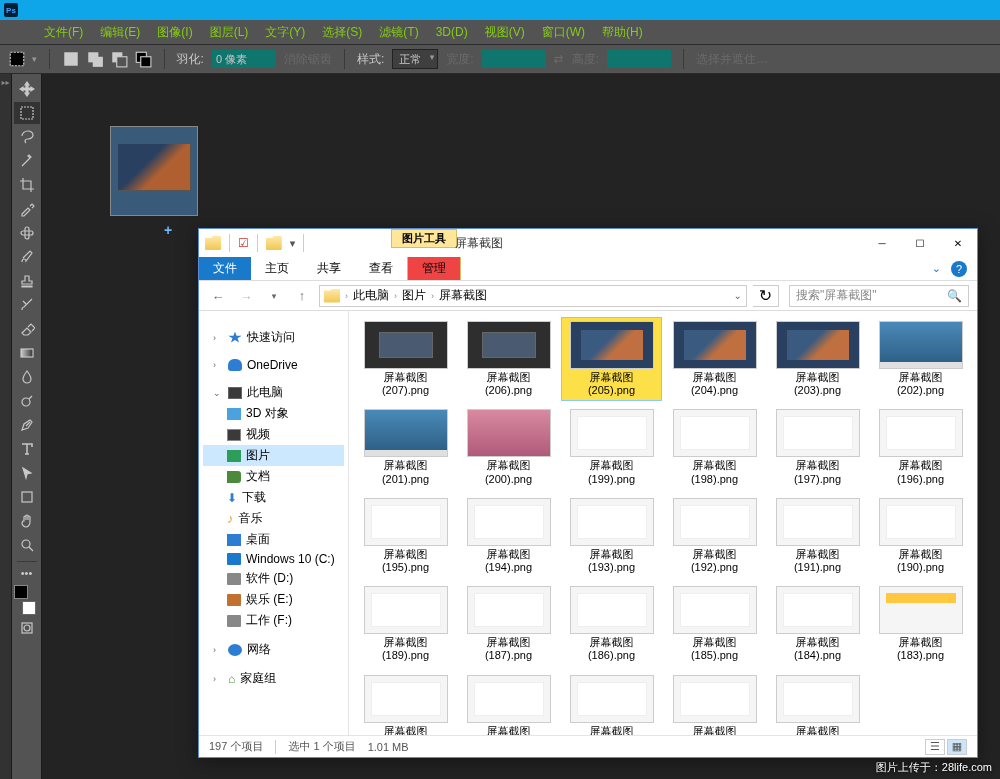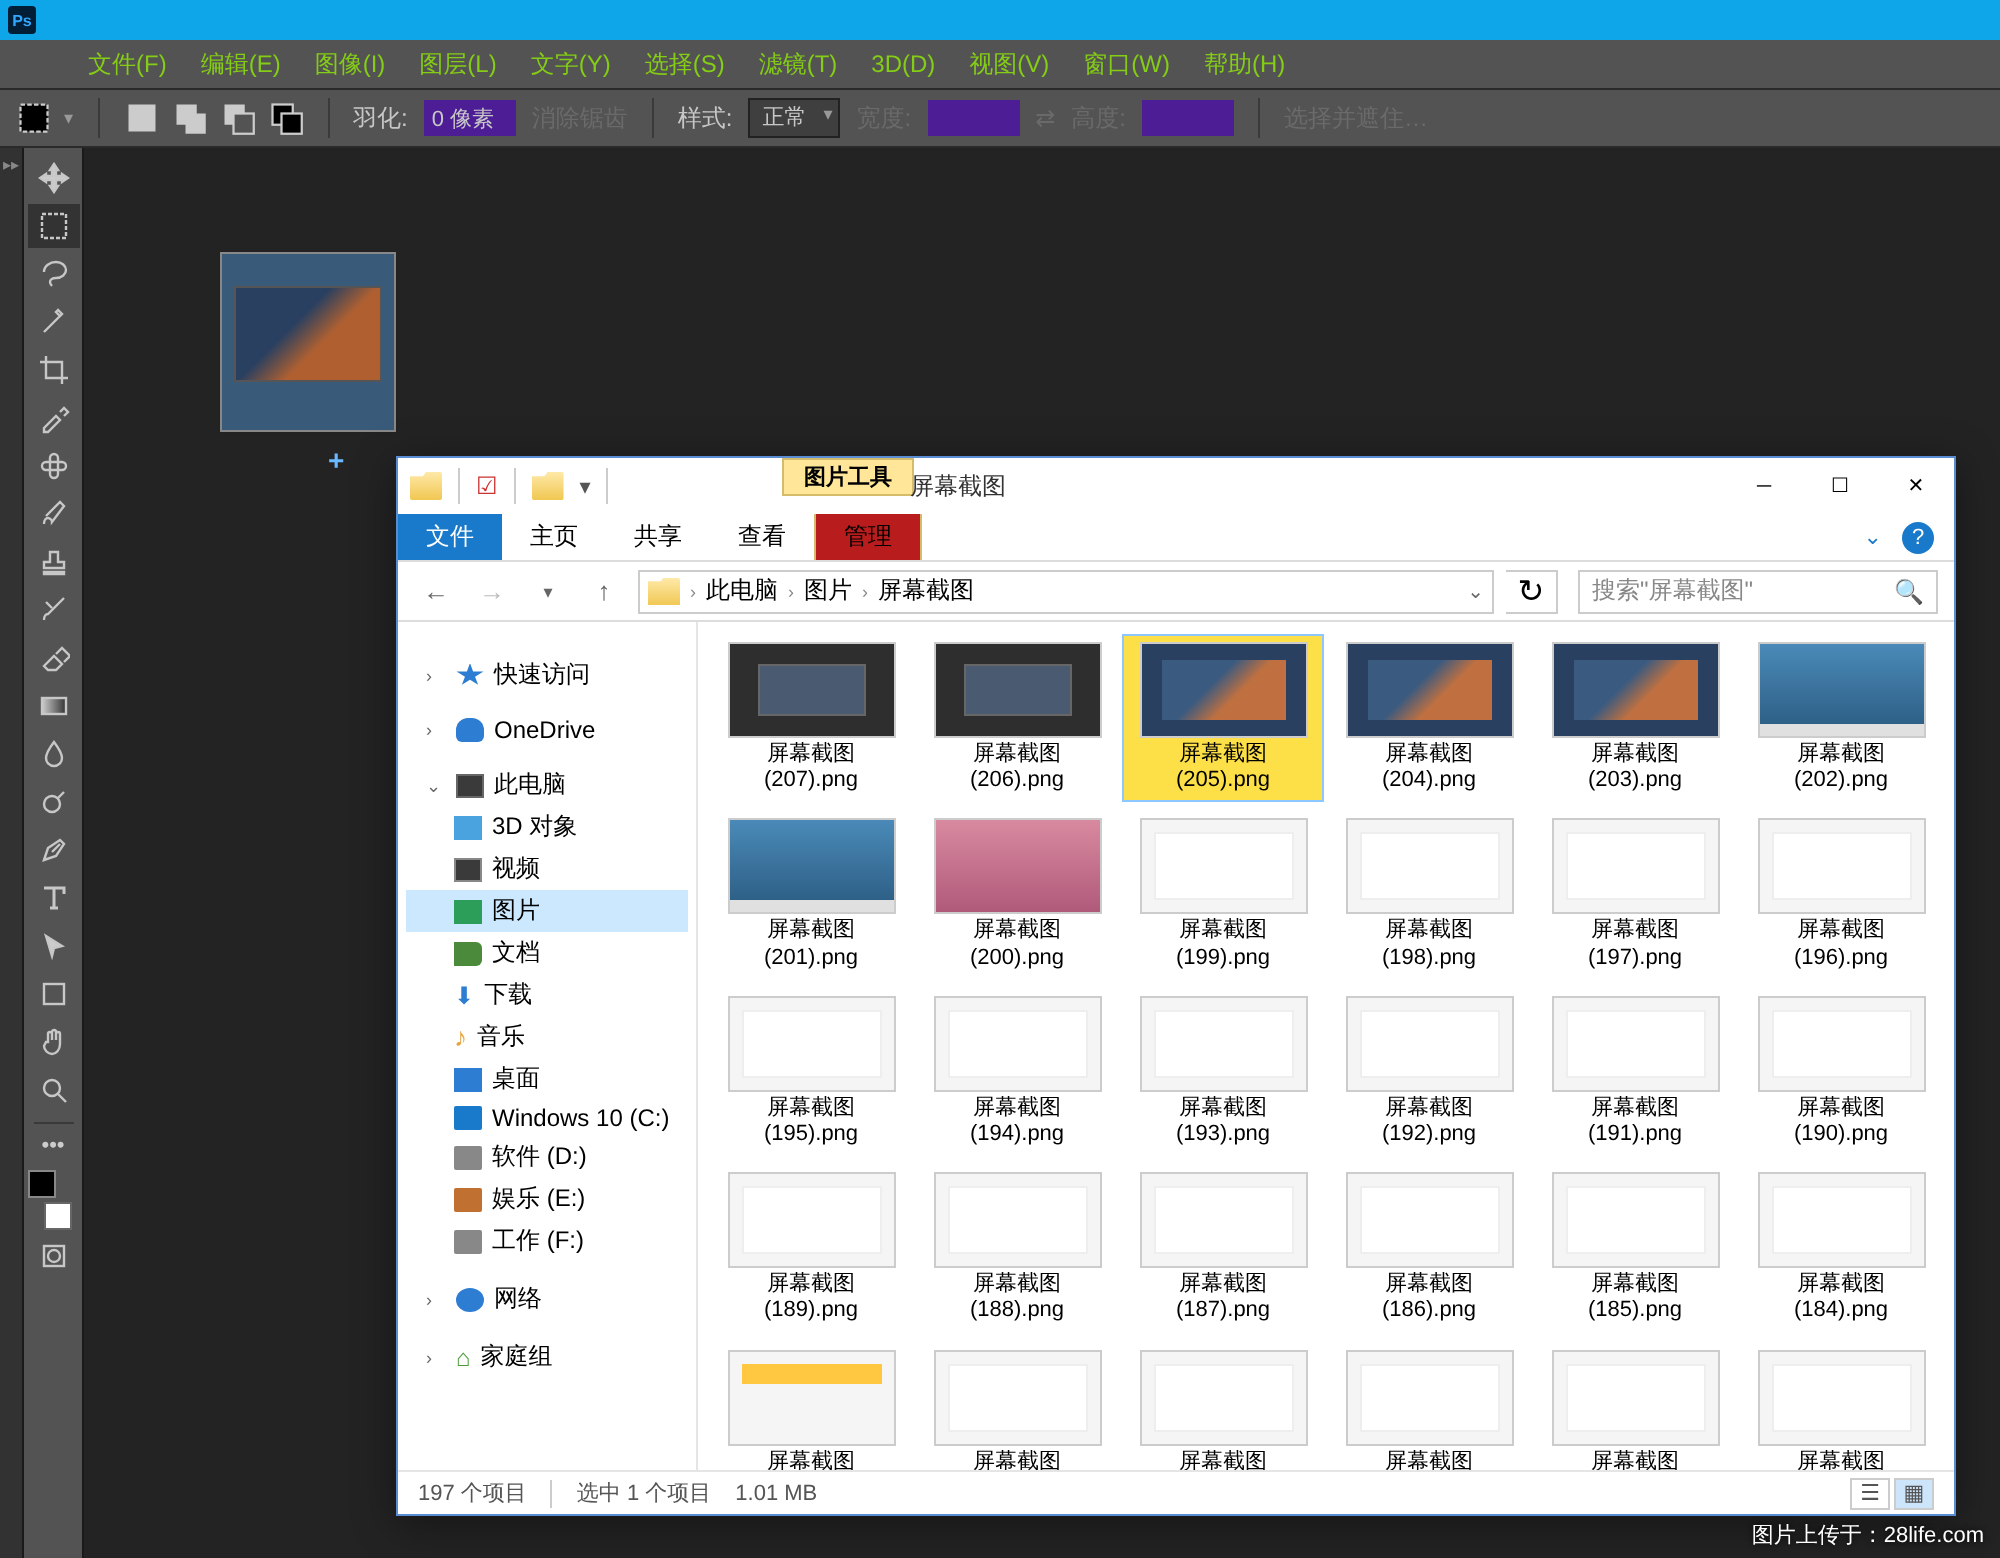--- a/index.html
+++ b/index.html
@@ -10,21 +10,21 @@
 .ps-logo { width: 14px; height: 14px; background: #001e36; border-radius: 2px; display: flex; align-items: center; justify-content: center; font-size: 8px; color: #31a8ff; font-weight: bold; }
 
 .ps-menu { height: 24px; background: #535353; display: flex; align-items: center; padding-left: 36px; gap: 1px; }
 .ps-menu span { color: #84cc16; font-size: 12px; padding: 2px 8px; cursor: pointer; }
 
 .ps-options { height: 30px; background: #535353; border-top: 1px solid #2a2a2a; border-bottom: 1px solid #2a2a2a; display: flex; align-items: center; padding-left: 8px; gap: 8px; color: #c7c7c7; font-size: 12px; }
 .ps-opt-group { display: flex; align-items: center; gap: 6px; }
 .ps-opt-sep { width: 1px; height: 20px; background: #3a3a3a; margin: 0 4px; }
 .ps-opt-icon { width: 18px; height: 18px; display: flex; align-items: center; justify-content: center; }
 .ps-chevron { font-size: 9px; color: #999; }
-.ps-input { background: #4c1d95; border: none; color: #c7c7c7; width: 46px; height: 18px; font-size: 11px; padding: 0 4px; }
+.ps-input { background: #0f766e; border: none; color: #c7c7c7; width: 64px; height: 18px; font-size: 11px; padding: 0 4px; }
 .ps-select { background: #3f3f3f; border: 1px solid #222; color: #c7c7c7; height: 20px; font-size: 11px; padding: 0 16px 0 6px; appearance: none; position: relative; }
 .disabled { color: #6a6a6a; }
 
 .ps-body { display: flex; height: calc(779px - 74px); }
 .ps-sidebar-outer { width: 12px; background: #323232; border-right: 1px solid #1a1a1a; display: flex; flex-direction: column; align-items: center; padding-top: 4px; }
 .ps-sidebar-chevron { color: #888; font-size: 8px; }
 
 .ps-tools { width: 30px; background: #535353; display: flex; flex-direction: column; align-items: center; padding-top: 4px; gap: 2px; border-right: 1px solid #1a1a1a; }
 .ps-tool { width: 26px; height: 22px; display: flex; align-items: center; justify-content: center; color: #c7c7c7; cursor: pointer; }
 .ps-tool.sel { background: #333; }
@@ -46,21 +46,21 @@
 .exp-title-sep { width: 1px; height: 18px; background: #ccc; }
 .exp-pictools { position: absolute; left: 192px; top: 0; display: flex; flex-direction: column; align-items: center; font-weight: bold; }
 .exp-pictools-tab { background: #ffe699; padding: 1px 10px; font-size: 11px; border: 1px solid #d4bc6a; }
 .exp-window-title { position: absolute; left: 256px; font-size: 12px; color: #333; }
 .exp-winbtns { position: absolute; right: 0; top: 0; display: flex; }
 .exp-winbtn { width: 38px; height: 28px; display: flex; align-items: center; justify-content: center; font-size: 10px; cursor: pointer; }
 
 .exp-ribbon-tabs { height: 24px; display: flex; align-items: center; border-bottom: 1px solid #ddd; }
 .exp-rtab { padding: 3px 14px; font-size: 12px; cursor: pointer; display: flex; align-items: center; }
 .exp-rtab.blue { background: #1979ca; color: #fff; }
-.exp-rtab.mgmt { background: #b91c1c; border-left: 1px solid #d4bc6a; border-right: 1px solid #d4bc6a; }
+.exp-rtab.mgmt { background: #ef4444; border-left: 1px solid #d4bc6a; border-right: 1px solid #d4bc6a; }
 .exp-ribbon-right { margin-left: auto; display: flex; align-items: center; padding-right: 10px; gap: 10px; }
 .exp-help { width: 16px; height: 16px; background: #1979ca; color: #fff; border-radius: 50%; display: flex; align-items: center; justify-content: center; font-size: 11px; }
 
 .exp-nav { height: 30px; display: flex; align-items: center; padding: 0 8px; gap: 6px; border-bottom: 1px solid #ddd; }
 .exp-navbtn { width: 22px; height: 22px; display: flex; align-items: center; justify-content: center; color: #666; cursor: pointer; font-size: 13px; }
 .exp-address { flex: 1; height: 22px; border: 1px solid #ccc; display: flex; align-items: center; padding: 0 4px; gap: 5px; font-size: 12px; }
 .exp-crumb-sep { color: #888; font-size: 9px; }
 .exp-refresh { width: 26px; height: 22px; border: 1px solid #ccc; border-left: none; display: flex; align-items: center; justify-content: center; cursor: pointer; }
 .exp-search { width: 180px; height: 22px; border: 1px solid #ccc; display: flex; align-items: center; padding: 0 6px; font-size: 12px; color: #888; margin-left: 4px; }
 .exp-search span:first-child { flex: 1; }
@@ -522,24 +522,20 @@
           <div class="exp-item">
             <div class="exp-thumb light"></div>
             <div class="exp-item-name">屏幕截图 (190).png</div>
           </div>
           <div class="exp-item">
             <div class="exp-thumb light"></div>
             <div class="exp-item-name">屏幕截图 (189).png</div>
           </div>
           <div class="exp-item">
             <div class="exp-thumb light"></div>
-            <div class="exp-item-name">屏幕截图 (188).png</div>
-          </div>
-          <div class="exp-item">
-            <div class="exp-thumb light"></div>
             <div class="exp-item-name">屏幕截图 (187).png</div>
           </div>
           <div class="exp-item">
             <div class="exp-thumb light"></div>
             <div class="exp-item-name">屏幕截图 (186).png</div>
           </div>
           <div class="exp-item">
             <div class="exp-thumb light"></div>
             <div class="exp-item-name">屏幕截图 (185).png</div>
           </div>

